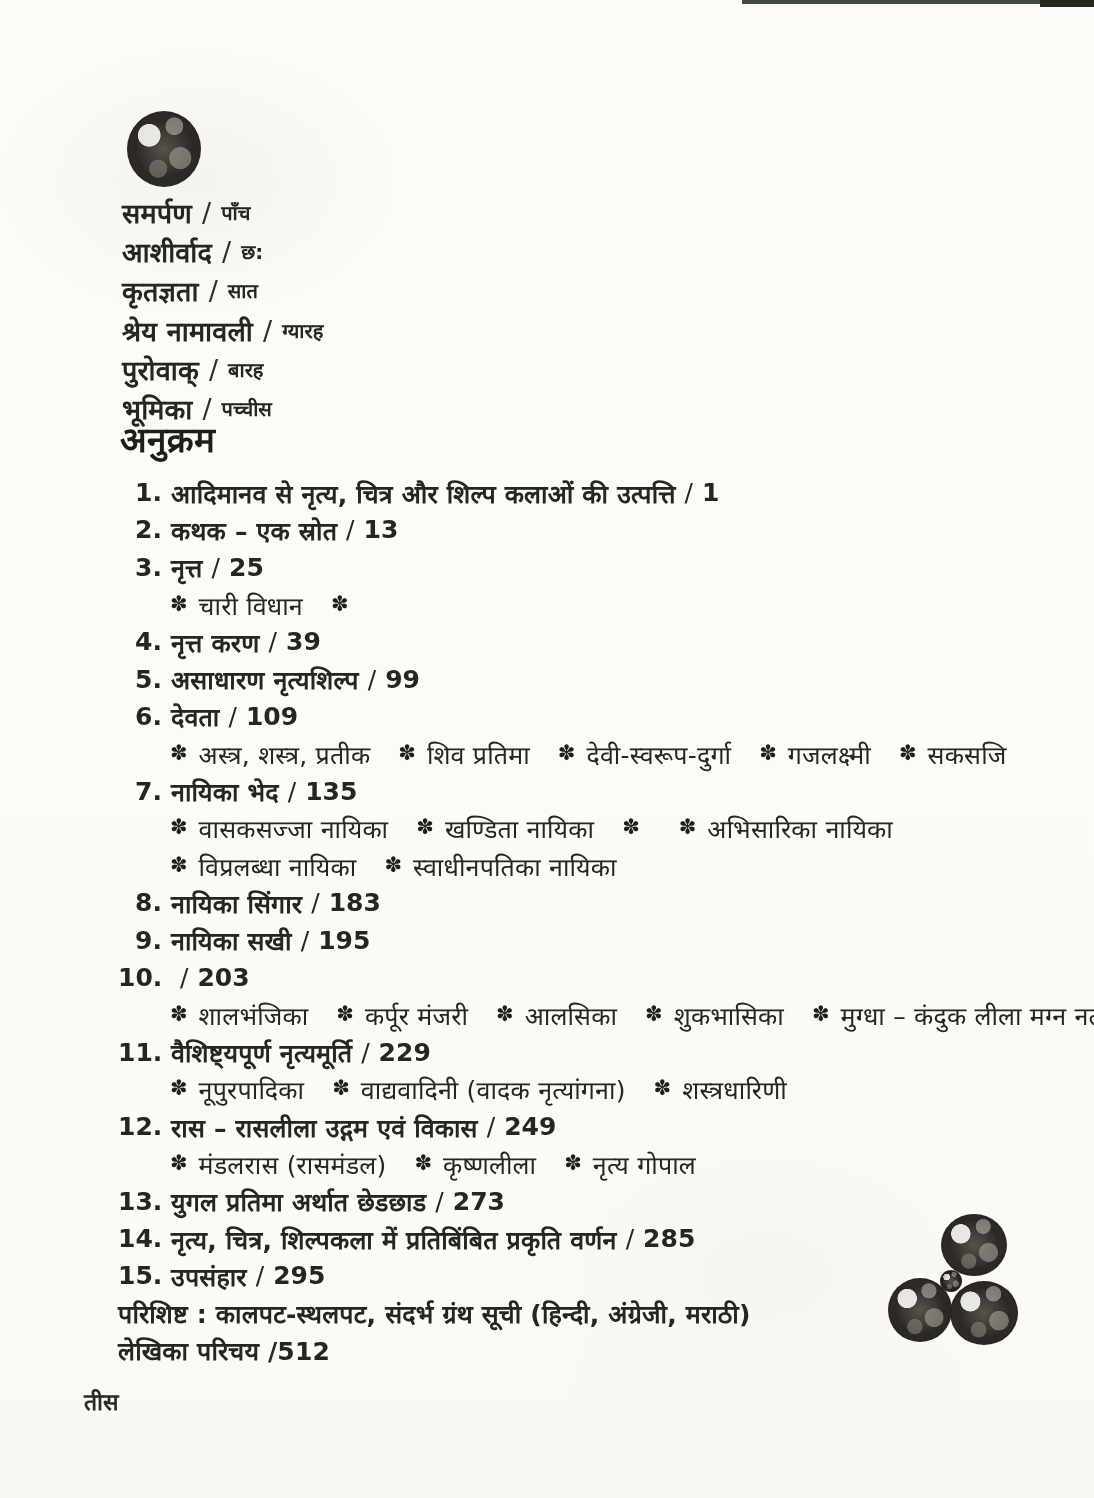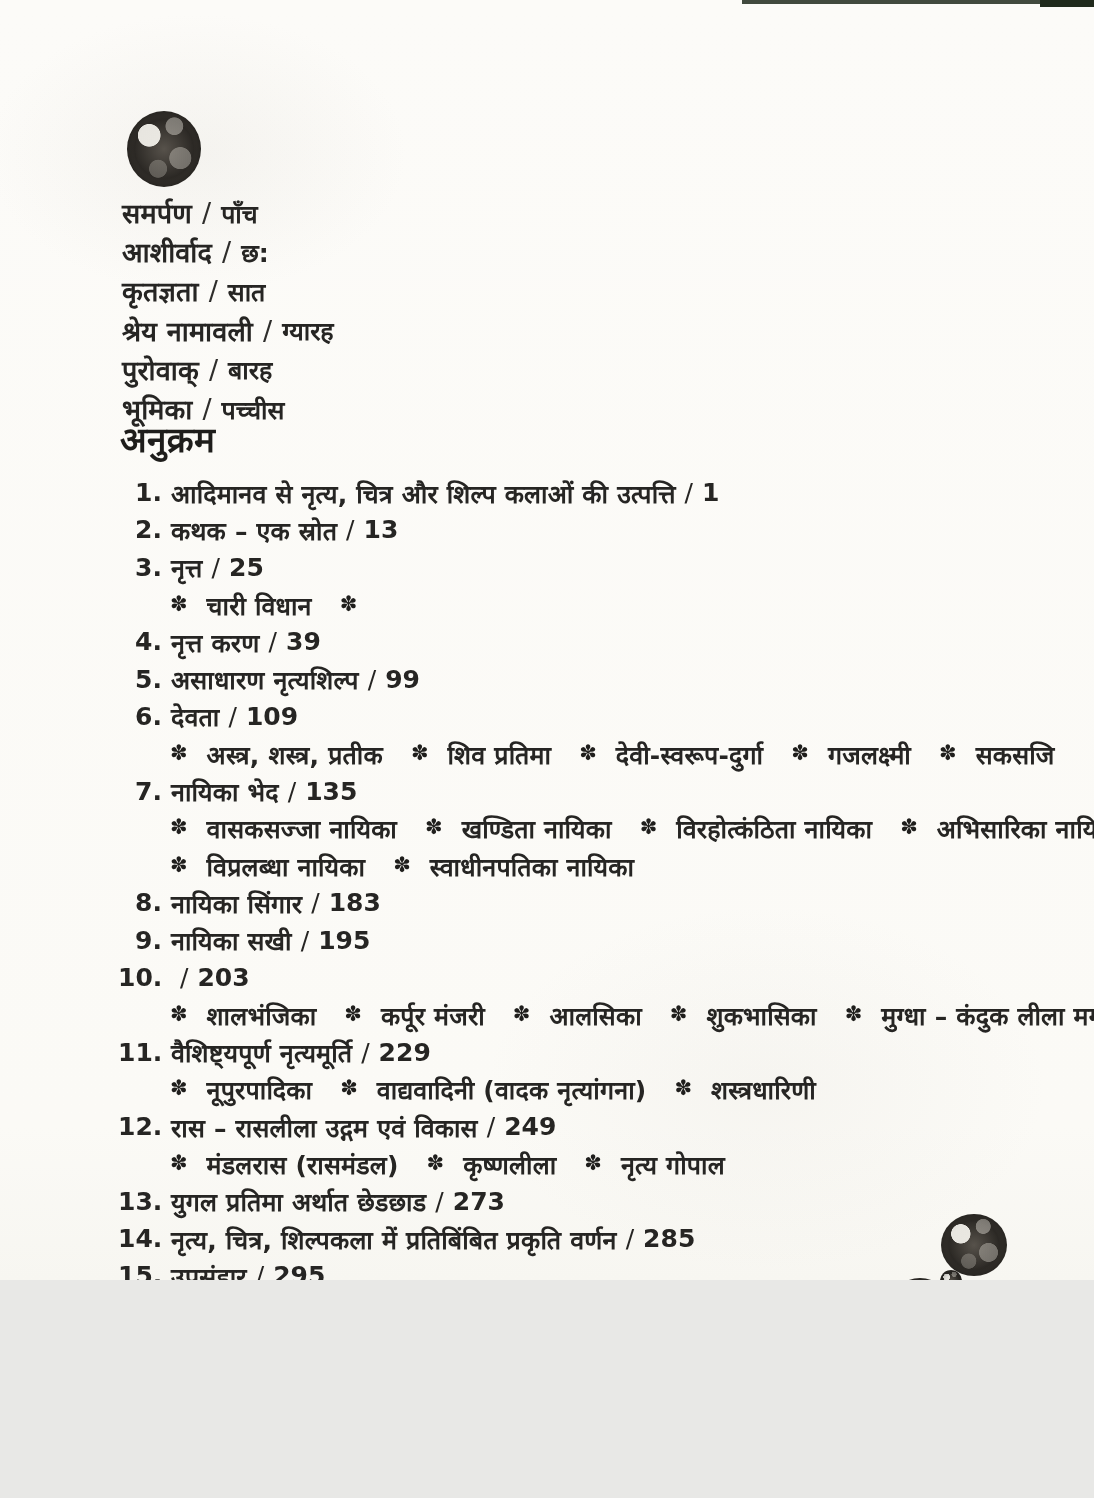--- a/index.html
+++ b/index.html
@@ -1,18 +1,18 @@
 <!DOCTYPE html>
 <html><head>
 <meta charset="utf-8">
 <style>
   html,body{margin:0;padding:0;background:#e8e8e6;}
   .page{
     position:relative;
-    width:1094px;height:1280px;
+    width:1094px;height:1498px;
     margin:0 auto;
     background:
       radial-gradient(ellipse 300px 200px at 18% 12%, rgba(210,206,198,.18), transparent 70%),
       radial-gradient(ellipse 400px 260px at 70% 85%, rgba(215,212,204,.14), transparent 70%),
       linear-gradient(180deg,#fcfbf8 0%,#fbfaf6 88%,#f7f6f1 100%);
     overflow:hidden;
     font-family:"DejaVu Sans","Liberation Sans",sans-serif;
     color:#262523;
   }
   .scan-strip{position:absolute;background:#202a1d;}
@@ -31,35 +31,35 @@
   .top-medallion{left:127px;top:111px;width:74px;height:76px;}
   .ornament-cluster{position:absolute;left:886px;top:1212px;width:140px;height:140px;}
   .m1{left:55px;top:2px;width:66px;height:62px;}
   .m2{left:2px;top:66px;width:64px;height:64px;}
   .m3{left:64px;top:69px;width:68px;height:64px;}
   .m4{left:54px;top:58px;width:22px;height:22px;}
   .front-matter{position:absolute;left:122px;top:193px;}
   .fm-line{height:39.2px;display:flex;align-items:center;white-space:nowrap;}
   .fm-label{font-size:27px;font-weight:600;letter-spacing:.2px;}
   .fm-sep{font-size:27px;font-weight:400;margin:0 10px;color:#2e2d2b;}
-  .fm-page{font-size:25px;font-weight:600;}
+  .fm-page{font-size:20px;font-weight:600;}
   .heading{
     position:absolute;left:120px;top:415px;margin:0;
     font-size:35px;font-weight:700;letter-spacing:.3px;color:#1e1d1b;text-align:center;
   }
   .toc{position:absolute;left:118px;top:474px;width:950px;}
   .toc-line{height:37.3px;display:flex;align-items:center;white-space:nowrap;font-size:25px;}
   .toc-num{display:inline-block;width:44px;text-align:right;margin-right:9px;font-weight:600;flex:0 0 auto;}
   .toc-title{font-weight:600;letter-spacing:.2px;}
   .toc-sep{margin:0 9px;font-weight:400;}
   .toc-page{font-weight:600;}
   .sub-line{padding-left:52px;}
   .sub-seg{display:inline-flex;align-items:center;margin-right:28px;}
   .bullet{font-size:21px;margin-right:11px;position:relative;top:-1px;color:#1f1e1c;}
-  .sub-text{font-weight:700;letter-spacing:.2px;margin-left:8px;}
+  .sub-text{font-weight:400;letter-spacing:.2px;}
   .appendix-line span{font-weight:600;letter-spacing:.2px;}
   .footer{
     position:absolute;left:0;right:0;top:1385px;
     padding-left:84px;
     font-size:23px;font-weight:600;color:#2a2927;
   }
 </style>
 </head>
 <body>
 
@@ -182,21 +182,20 @@
         <span class="sub-seg">
     <span class="bullet">✽</span>
     <span class="sub-text">वासकसज्जा नायिका</span>
   </span>
         <span class="sub-seg">
     <span class="bullet">✽</span>
     <span class="sub-text">खण्डिता नायिका</span>
   </span>
         <span class="sub-seg">
     <span class="bullet">✽</span>
-    <span class="sub-text">विरहोत्कंठिता नायिका</span>
   </span>
         <span class="sub-seg">
     <span class="bullet">✽</span>
     <span class="sub-text">अभिसारिका नायिका</span>
   </span>
       </div>
       <div class="toc-line sub-line">
         <span class="sub-seg">
     <span class="bullet">✽</span>
     <span class="sub-text">विप्रलब्धा नायिका</span>
@@ -295,20 +294,23 @@
     <span class="toc-num">14.</span>
     <span class="toc-title">नृत्य, चित्र, शिल्पकला में प्रतिबिंबित प्रकृति वर्णन</span>
     <span class="toc-sep">/</span>
     <span class="toc-page">285</span>
   </div>
       <div class="toc-line toc-row">
     <span class="toc-num">15.</span>
     <span class="toc-title">उपसंहार</span>
     <span class="toc-sep">/</span>
     <span class="toc-page">295</span>
+  </div>
+      <div class="toc-line appendix-line">
+    <span>परिशिष्ट : कालपट-स्थलपट, संदर्भ ग्रंथ सूची (हिन्दी, अंग्रेजी, मराठी)</span>
   </div>
       <div class="toc-line appendix-line">
     <span>लेखिका परिचय /512</span>
   </div>
     </div>
 
   <div class="ornament-cluster">
     <div class="medallion m1"></div>
     <div class="medallion m2"></div>
     <div class="medallion m3"></div>

